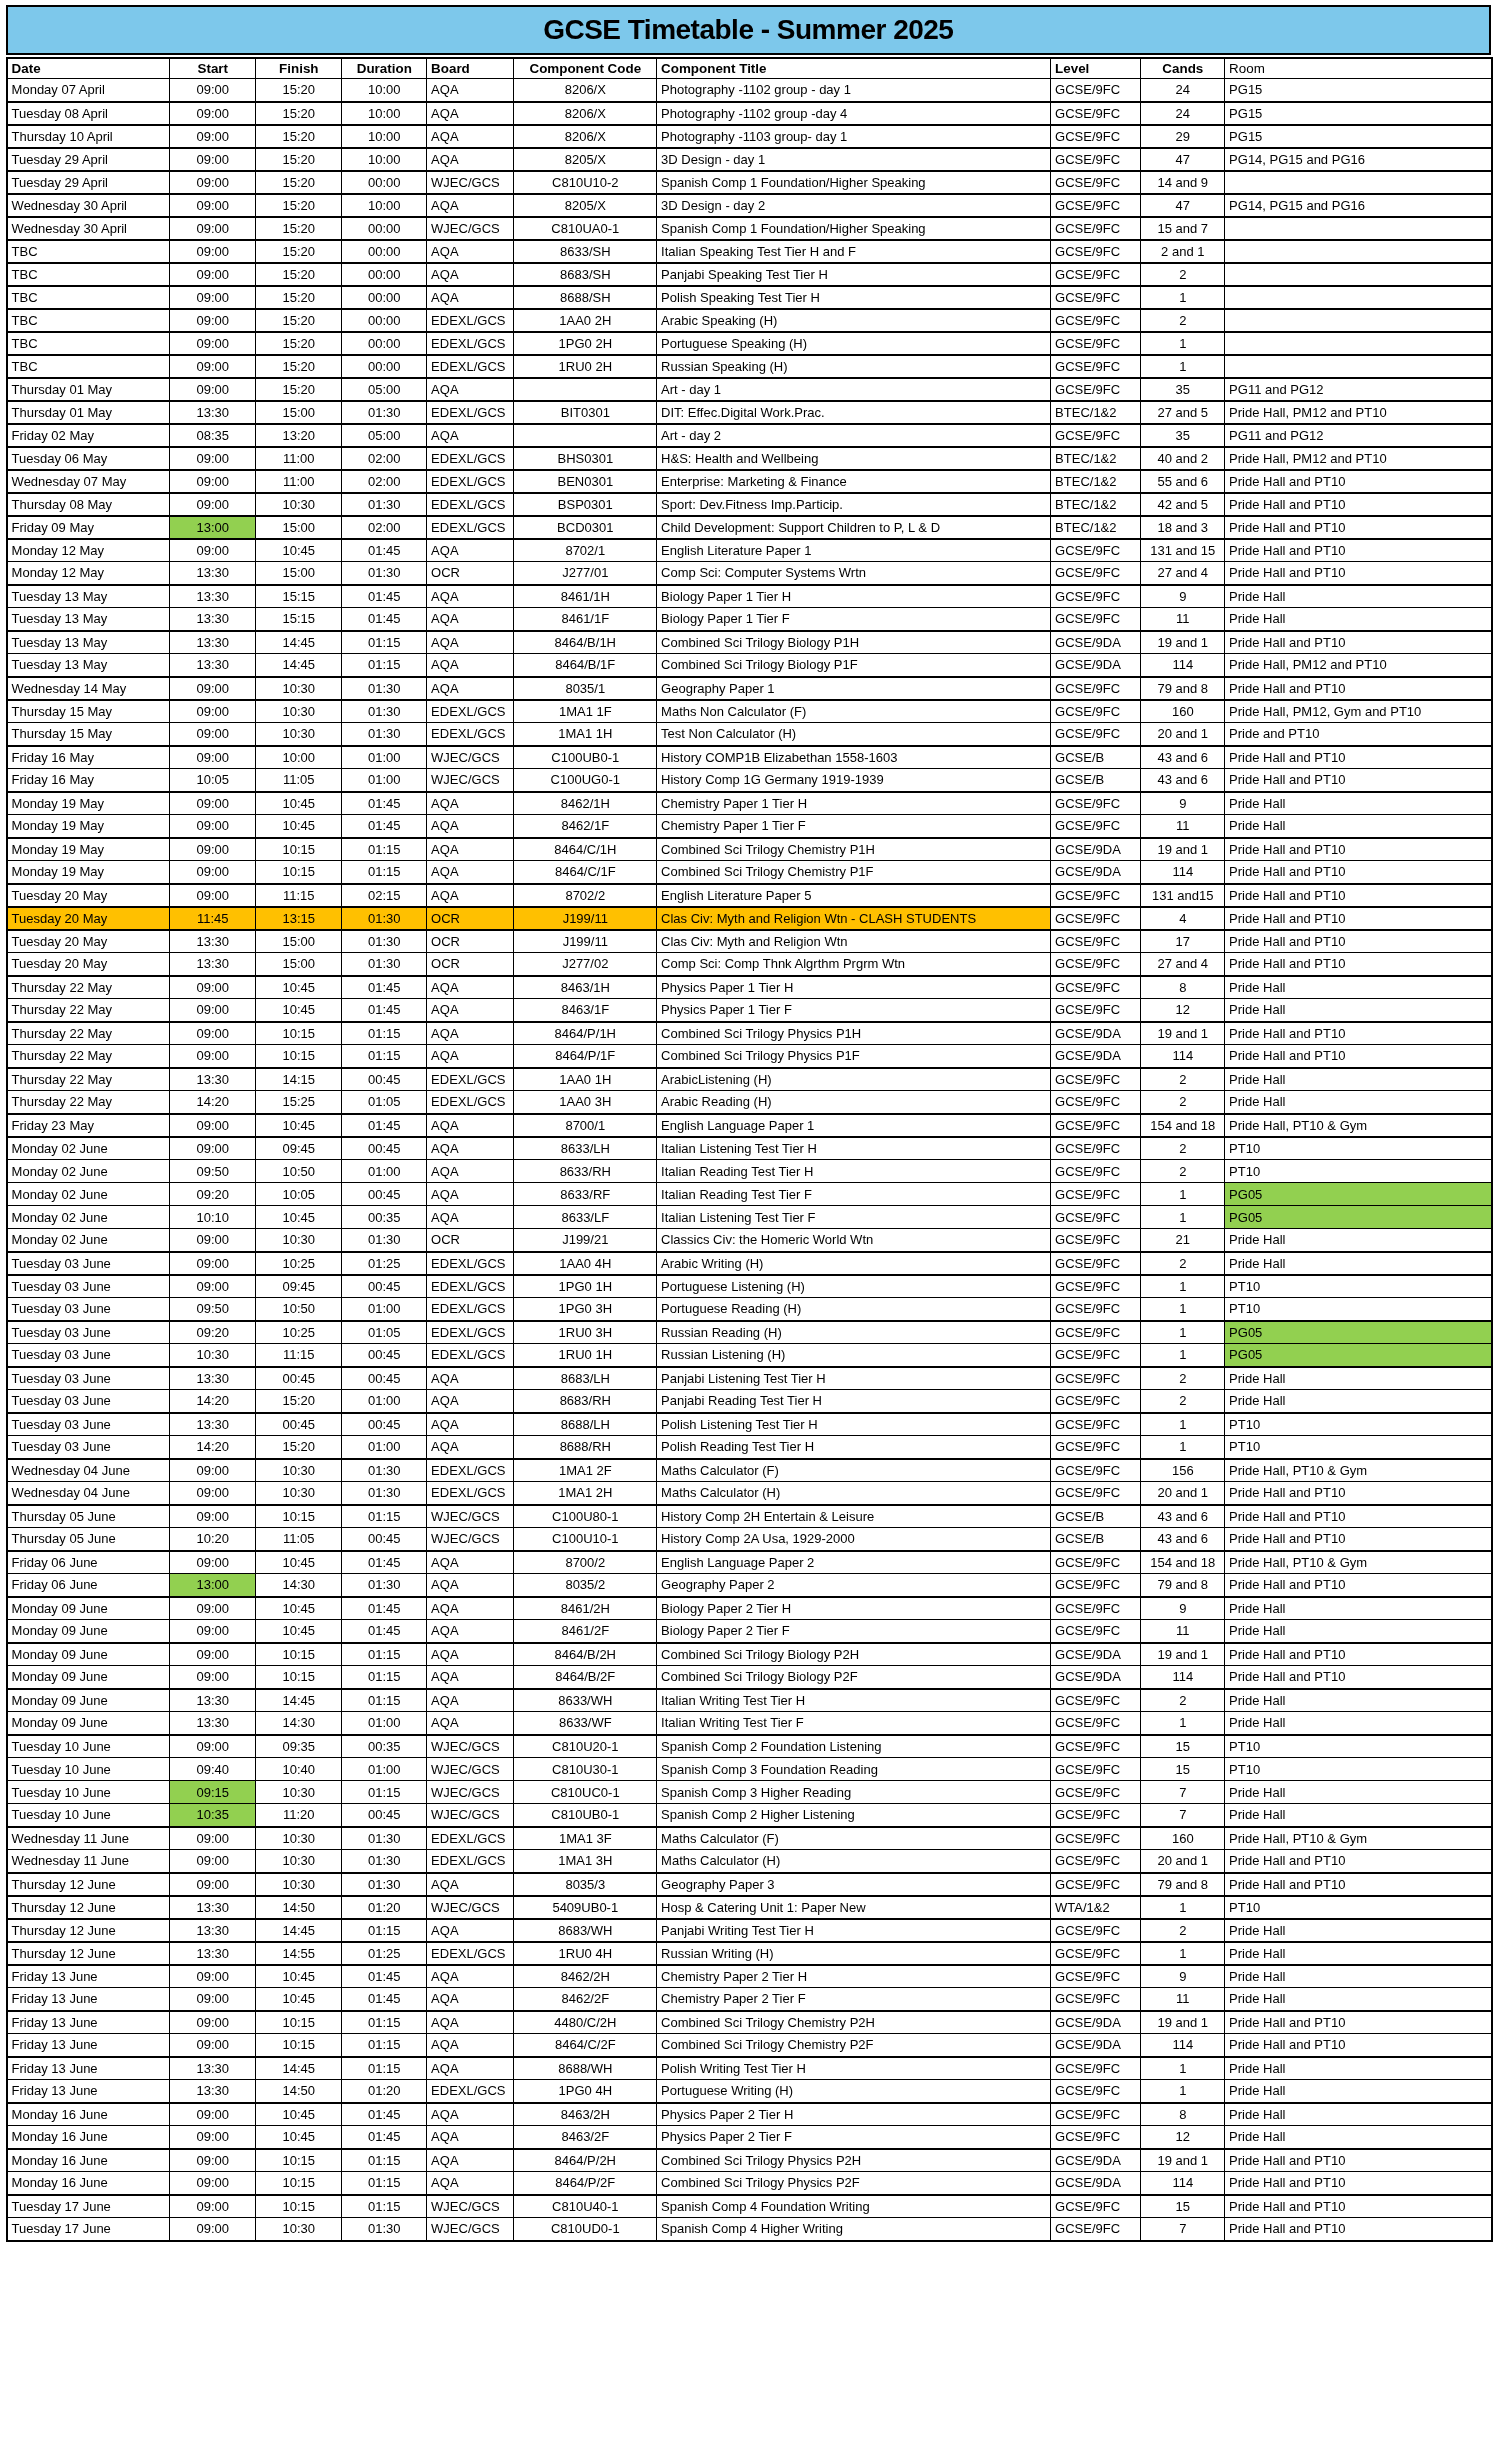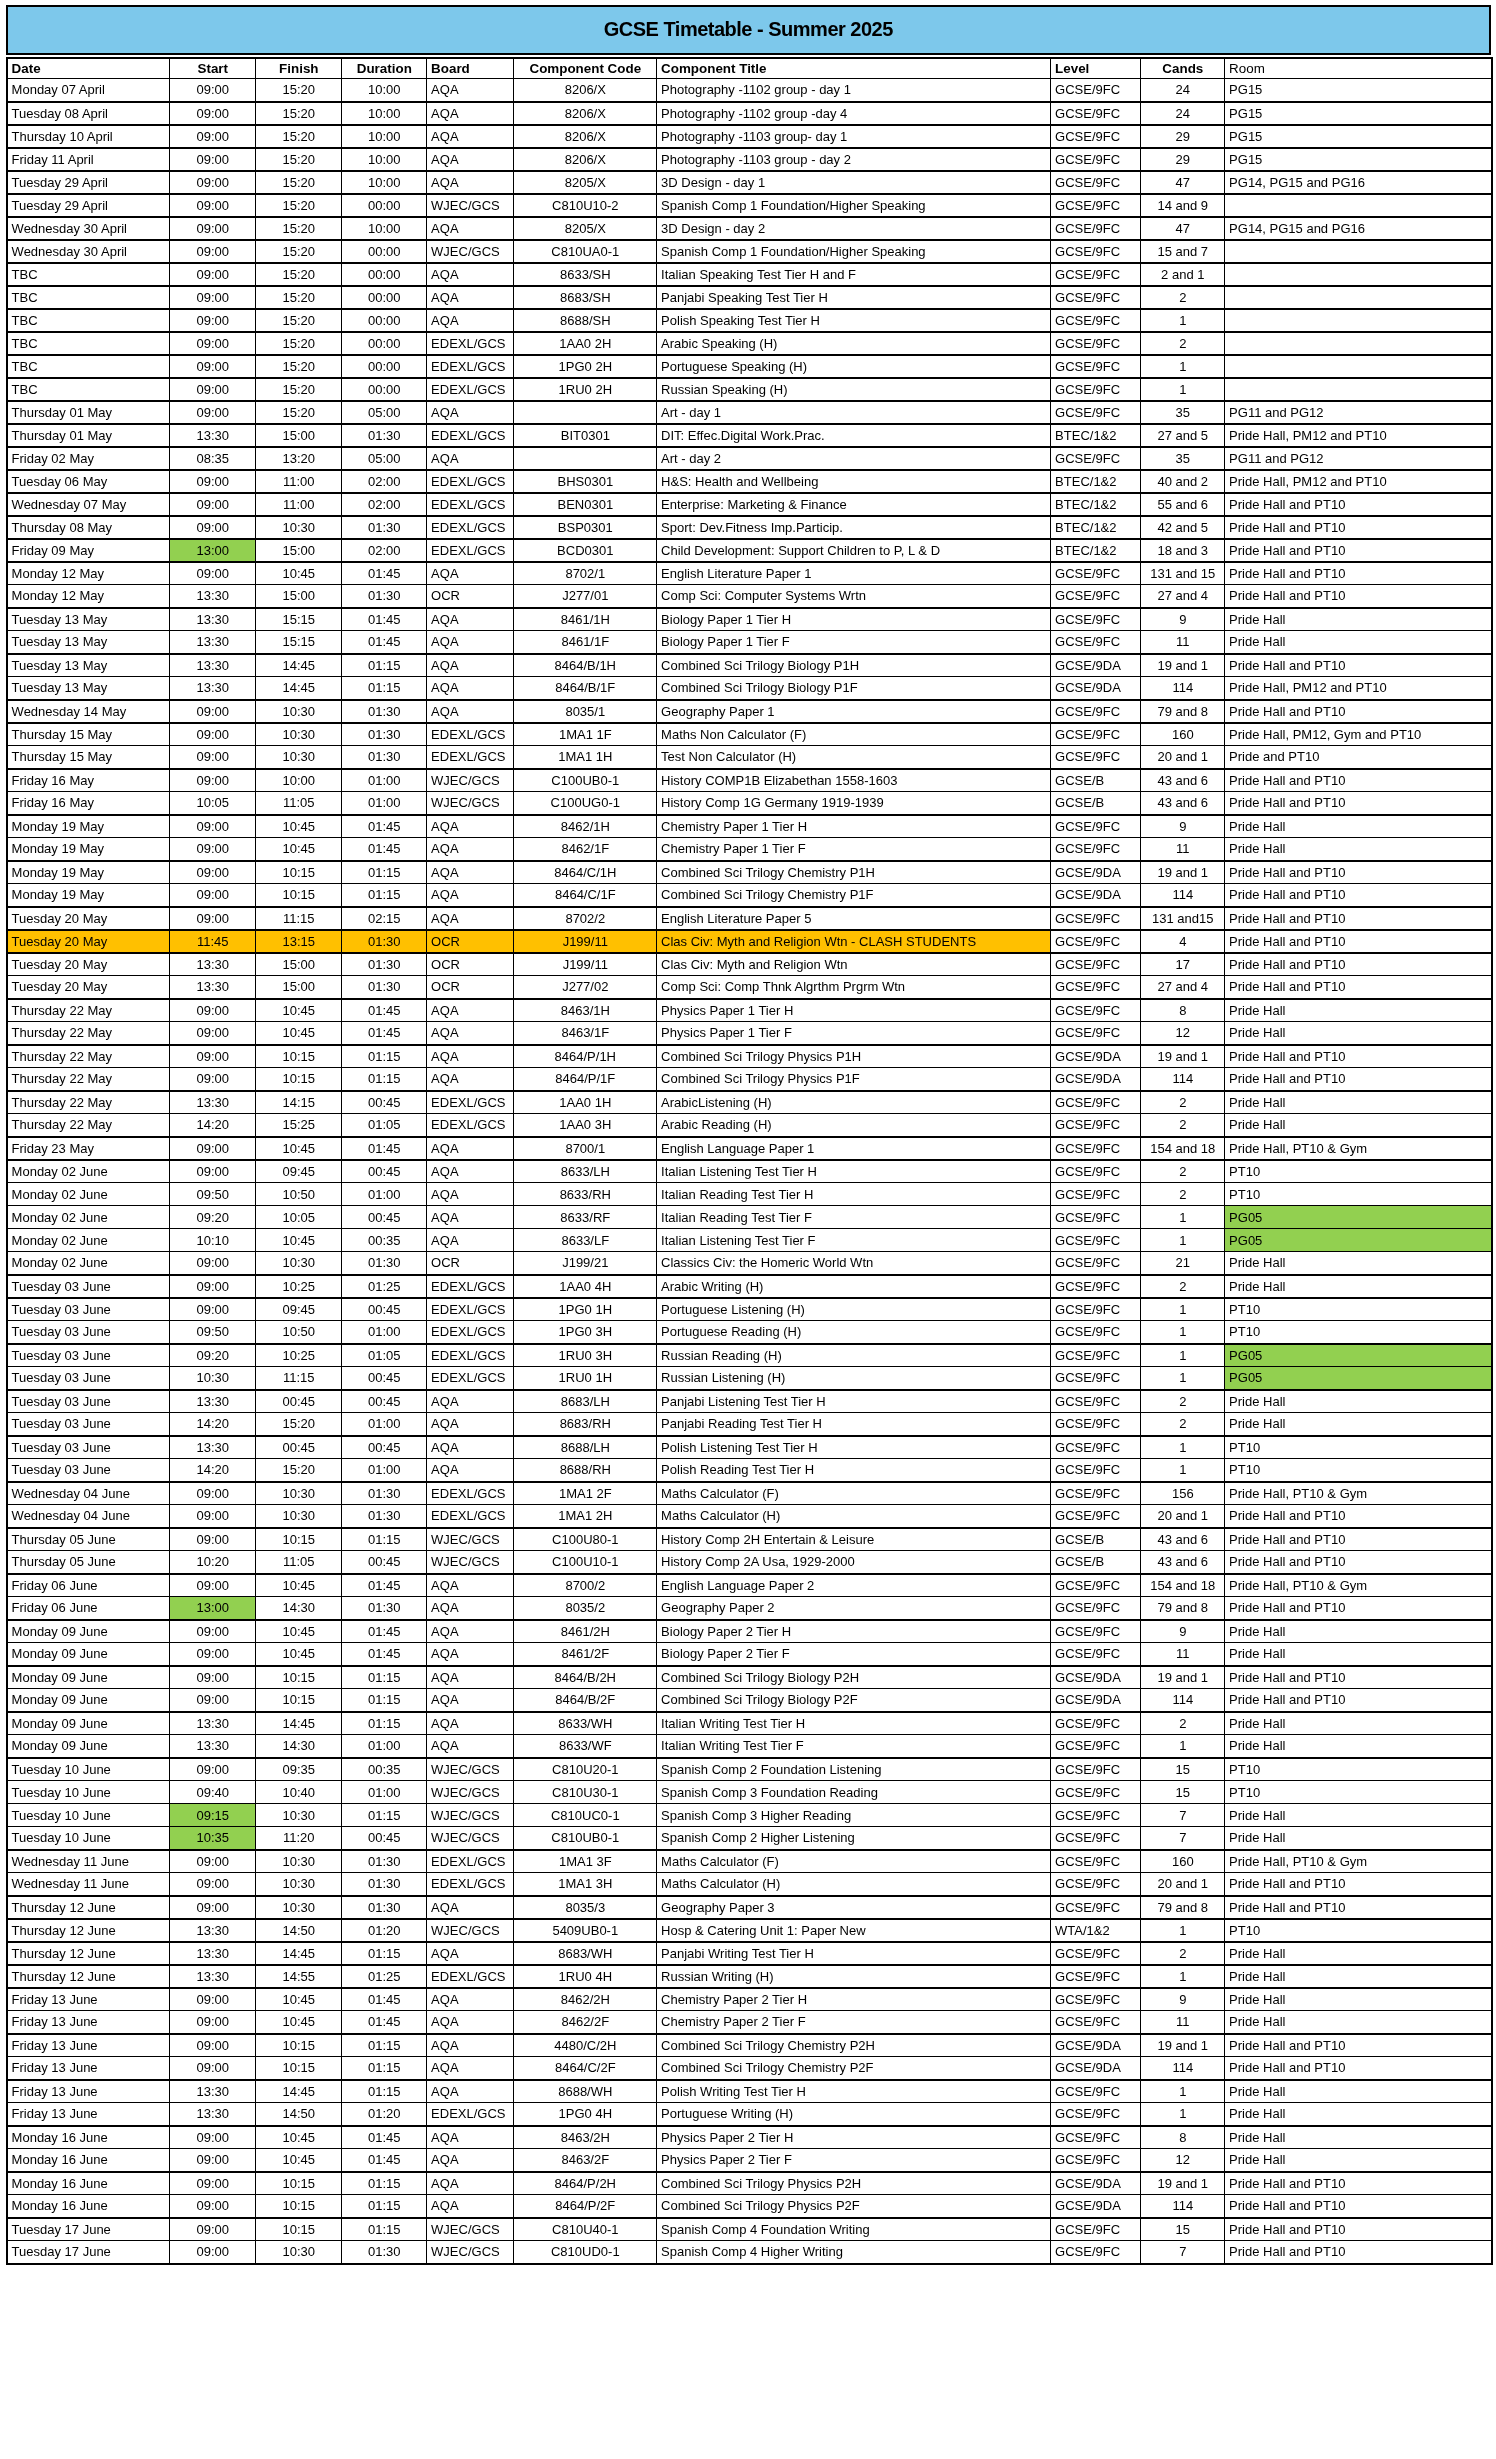--- a/index.html
+++ b/index.html
@@ -16,21 +16,21 @@
   .title-bar {
     box-sizing: border-box;
     width: 1485px;
     height: 50px;
     background: #7dc8eb;
     border: 2.9px solid #000;
     margin-bottom: 1.9px;
     display: flex;
     align-items: center;
     justify-content: center;
-    font-size: 20px;
+    font-size: 28px;
     font-weight: bold;
     letter-spacing: -0.5px;
     color: #000;
   }
   table.tt {
     border-collapse: collapse;
     table-layout: fixed;
     width: 1485px;
     border: 2.9px solid #000;
     padding-left: 41px;
@@ -135,32 +135,20 @@
           <td class="c">15:20</td>
           <td class="c">10:00</td>
           <td>AQA</td>
           <td class="c">8206/X</td>
           <td>Photography -1103 group- day 1</td>
           <td>GCSE/9FC</td>
           <td class="c">29</td>
           <td>PG15</td>
         </tr>
         <tr class="group">
-          <td>Friday 11 April</td>
-          <td class="c">09:00</td>
-          <td class="c">15:20</td>
-          <td class="c">10:00</td>
-          <td>AQA</td>
-          <td class="c">8206/X</td>
-          <td>Photography -1103 group - day 2</td>
-          <td>GCSE/9FC</td>
-          <td class="c">29</td>
-          <td>PG15</td>
-        </tr>
-        <tr class="group">
           <td>Tuesday 29 April</td>
           <td class="c">09:00</td>
           <td class="c">15:20</td>
           <td class="c">10:00</td>
           <td>AQA</td>
           <td class="c">8205/X</td>
           <td>3D Design - day 1</td>
           <td>GCSE/9FC</td>
           <td class="c">47</td>
           <td>PG14, PG15 and PG16</td>

